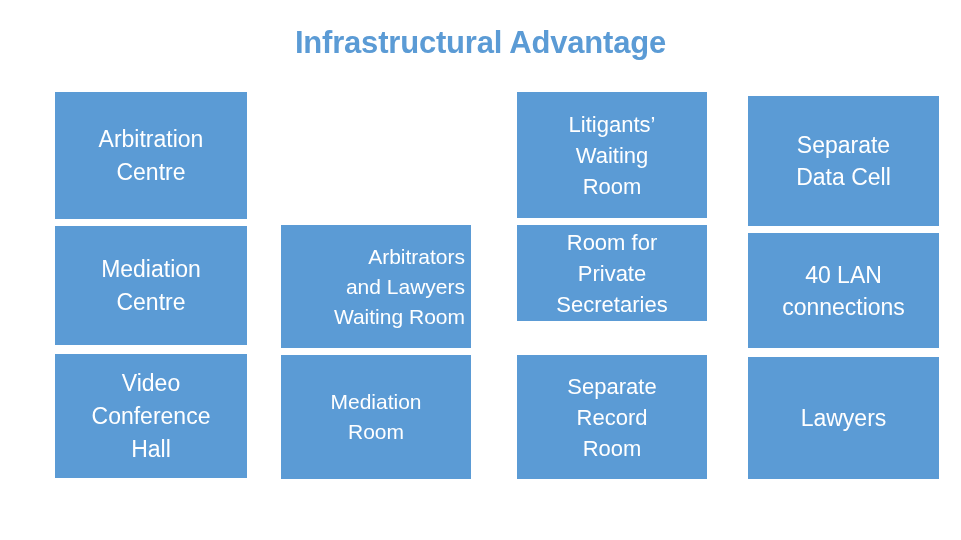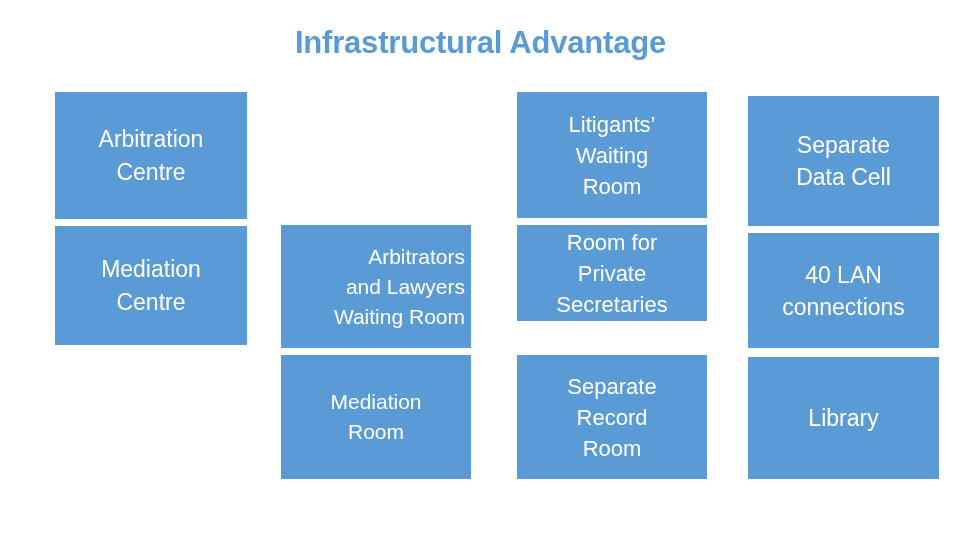--- a/index.html
+++ b/index.html
@@ -121,30 +121,35 @@
       <span class="cell-text">Room for
 Private
 Secretaries</span>
     </div>
 
     <div class="cell c4 r2">
       <span class="cell-text">40 LAN
 connections</span>
     </div>
 
+    <div class="cell c1 r3">
+      <span class="cell-text">Video
+Conference
+Hall</span>
+    </div>
 
     <div class="cell c2 r3">
       <span class="cell-text">Mediation
 Room</span>
     </div>
 
     <div class="cell c3 r3">
       <span class="cell-text">Separate
 Record
 Room</span>
     </div>
 
     <div class="cell c4 r3">
-      <span class="cell-text">Library</span>
+      <span class="cell-text">Lawyers</span>
     </div>
 
   </div>
 </div>
 
 </body></html>

